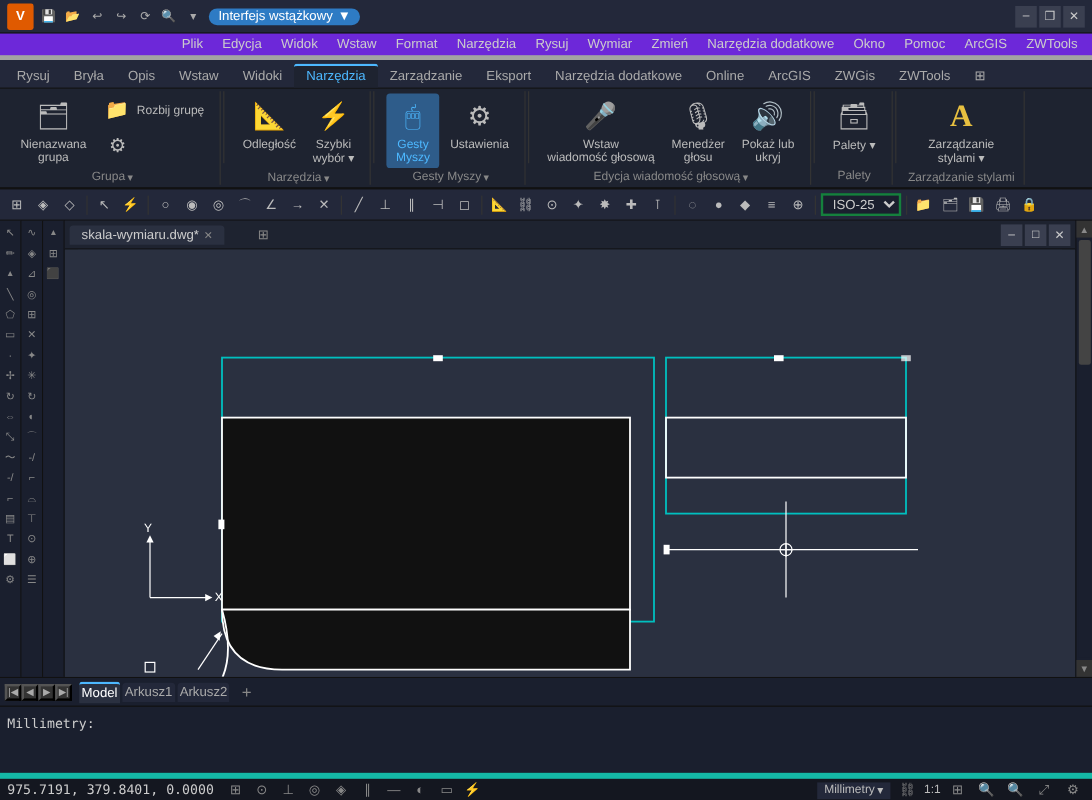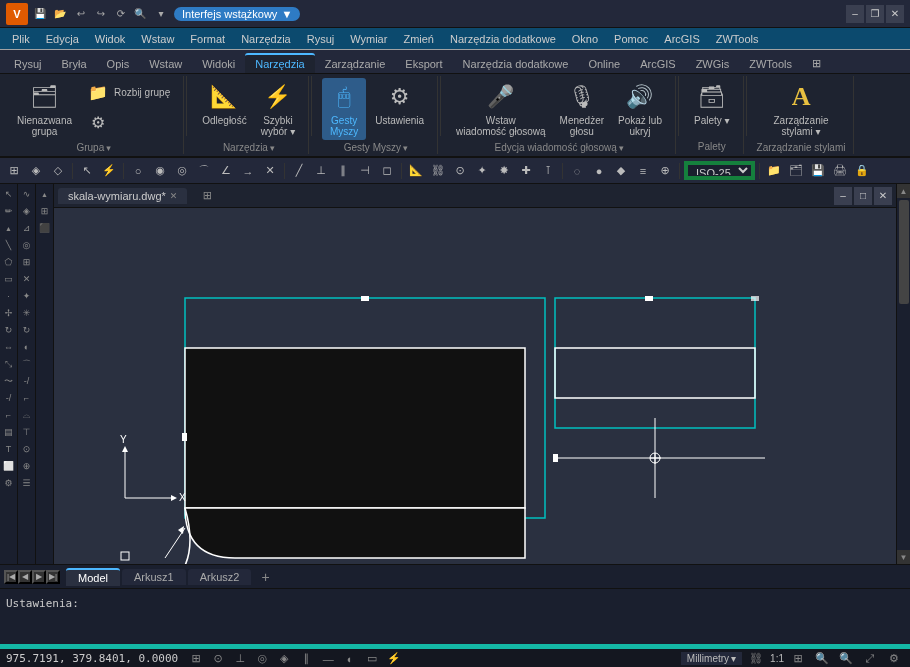--- a/index.html
+++ b/index.html
@@ -14,22 +14,23 @@
     #title-bar-center { flex: 1; text-align: center; font-size: 11px; color: #bbb; }
     #title-bar-right { display: flex; align-items: center; gap: 2px; padding-right: 6px; }
     .title-btn { width: 18px; height: 18px; background: #3a3f50; border: none; color: #ccc; cursor: pointer; font-size: 10px; display: flex; align-items: center; justify-content: center; }
     .app-logo { width: 22px; height: 22px; background: #e05a00; border-radius: 2px; display: flex; align-items: center; justify-content: center; color: white; font-weight: bold; font-size: 11px; }
     .quick-access { display: flex; gap: 2px; align-items: center; }
     .qa-btn { width: 18px; height: 18px; background: none; border: none; color: #aaa; cursor: pointer; font-size: 10px; display: flex; align-items: center; justify-content: center; }
     .dropdown-badge { display: flex; align-items: center; background: #2e7bc4; border-radius: 10px; padding: 1px 8px; font-size: 11px; color: white; gap: 4px; }
 
     
     #menu-bar {
-      height: 22px; background: #0c4a6e; display: flex; align-items: center; padding: 0 4px;
-      border-bottom: 1px solid #a3a3a3;
+      height: 22px; background: #6d28d9; display: flex; align-items: center; padding: 0 4px;
+      border-bottom: 4px solid #a3a3a3;
+      justify-content: flex-end;
     }
     .menu-item { padding: 2px 8px; cursor: pointer; font-size: 11px; color: #ccc; border-radius: 2px; }
 
     
     #ribbon-tabs {
       height: 24px; background: #23283a; display: flex; align-items: flex-end; padding: 0 4px;
       border-bottom: 1px solid #111;
     }
     .ribbon-tab { padding: 3px 10px; cursor: pointer; font-size: 11px; color: #aaa; border-radius: 3px 3px 0 0; }
     .ribbon-tab.active { background: #1e2330; color: #4db8ff; border-top: 2px solid #4db8ff; }
@@ -48,42 +49,42 @@
     .ribbon-icon-sm { width: 24px; height: 24px; display: flex; align-items: center; justify-content: center; font-size: 16px; }
     .ribbon-btn-small { display: flex; align-items: center; gap: 4px; cursor: pointer; padding: 2px 5px; border-radius: 3px; color: #bbb; font-size: 10px; }
 
     
     #toolbar-row {
       height: 26px; background: #23283a; display: flex; align-items: center; gap: 2px; padding: 0 4px;
       border-bottom: 1px solid #111;
     }
     .tb-btn { width: 20px; height: 20px; background: none; border: none; color: #bbb; cursor: pointer; font-size: 11px; display: flex; align-items: center; justify-content: center; }
     .tb-sep { width: 1px; height: 16px; background: #333; margin: 0 2px; }
-    .iso-select { background: #1a1f2e; border: 4px solid #15803d; color: #ccc; font-size: 11px; padding: 1px 4px; height: 19px; }
+    .iso-select { background: #1a1f2e; border: 2px solid #15803d; color: #ccc; font-size: 11px; padding: 1px 4px; height: 19px; }
 
     
     #main-area { display: flex; height: calc(667px - 28px - 22px - 24px - 84px - 26px - 26px - 24px - 30px); }
 
     
     #left-toolbar1 { width: 18px; background: #1a1f2e; display: flex; flex-direction: column; align-items: center; padding: 2px 0; gap: 1px; border-right: 1px solid #111; }
     #left-toolbar2 { width: 18px; background: #1a1f2e; display: flex; flex-direction: column; align-items: center; padding: 2px 0; gap: 1px; border-right: 1px solid #111; }
     #left-toolbar3 { width: 18px; background: #1a1f2e; display: flex; flex-direction: column; align-items: center; padding: 2px 0; gap: 1px; border-right: 1px solid #111; }
     .lt-btn { width: 16px; height: 16px; cursor: pointer; color: #888; font-size: 9px; display: flex; align-items: center; justify-content: center; }
 
     
     #canvas-area { flex: 1; background: #2a3040; position: relative; overflow: hidden; }
-    #canvas-tab-bar { height: 24px; background: #1e2330; display: flex; align-items: center; padding: 0 4px; gap: 8px; border-bottom: 1px solid #111; position: absolute; top: 0; left: 0; right: 0; }
+    #canvas-tab-bar { height: 24px; background: #1e2330; display: flex; align-items: center; padding: 0 4px; gap: 20px; border-bottom: 1px solid #111; position: absolute; top: 0; left: 0; right: 0; }
     .canvas-tab { padding: 2px 10px; background: #2d3246; color: #aaa; font-size: 11px; cursor: pointer; border-radius: 3px 3px 0 0; display: flex; align-items: center; gap: 4px; }
     .canvas-tab.active { background: #2a3040; color: #ccc; }
     .canvas-tab-close { font-size: 9px; color: #888; cursor: pointer; }
     #drawing-area { position: absolute; top: 24px; left: 0; right: 0; bottom: 0; background: #2a3040; }
 
     
     #model-tabs { height: 24px; background: #1a1f2e; display: flex; align-items: center; padding: 0 4px; gap: 2px; border-top: 1px solid #111; }
-    .model-tab { padding: 2px 12px; background: #23283a; color: #aaa; font-size: 11px; cursor: pointer; border-radius: 3px 3px 0 0; }
+    .model-tab { padding: 2px 2px; background: #23283a; color: #aaa; font-size: 11px; cursor: pointer; border-radius: 3px 3px 0 0; }
     .model-tab.active { background: #2a3040; color: white; border-top: 2px solid #4db8ff; }
     .model-tab-add { padding: 2px 8px; color: #888; cursor: pointer; font-size: 14px; }
     .model-nav-btn { width: 14px; height: 14px; background: #333; color: #aaa; font-size: 8px; display: flex; align-items: center; justify-content: center; cursor: pointer; }
 
     
     #cmd-area { height: 56px; background: #1a1f2e; border-top: 1px solid #111; padding: 4px 6px; }
     #cmd-output { color: #ccc; font-size: 11px; font-family: monospace; }
     #cmd-prompt { color: #ccc; font-size: 11px; font-family: monospace; margin-top: 4px; }
 
     
@@ -466,21 +467,21 @@
     <span>Arkusz1</span>
   </div>
   <div class="model-tab">
     <span>Arkusz2</span>
   </div>
   <div class="model-tab-add">+</div>
 </div>
 
 <div id="cmd-area">
   <div id="cmd-prompt">
-    <span>Ustawienia:</span>
+    <span>Millimetry:</span>
   </div>
 </div>
 
 <div id="status-bar">
   <div id="status-bar-left">
     <span class="status-coord">975.7191, 379.8401, 0.0000</span>
     <div style="display:flex;gap:2px;">
       <div class="status-icon-btn">⊞</div>
       <div class="status-icon-btn">⊙</div>
       <div class="status-icon-btn">⊥</div>

